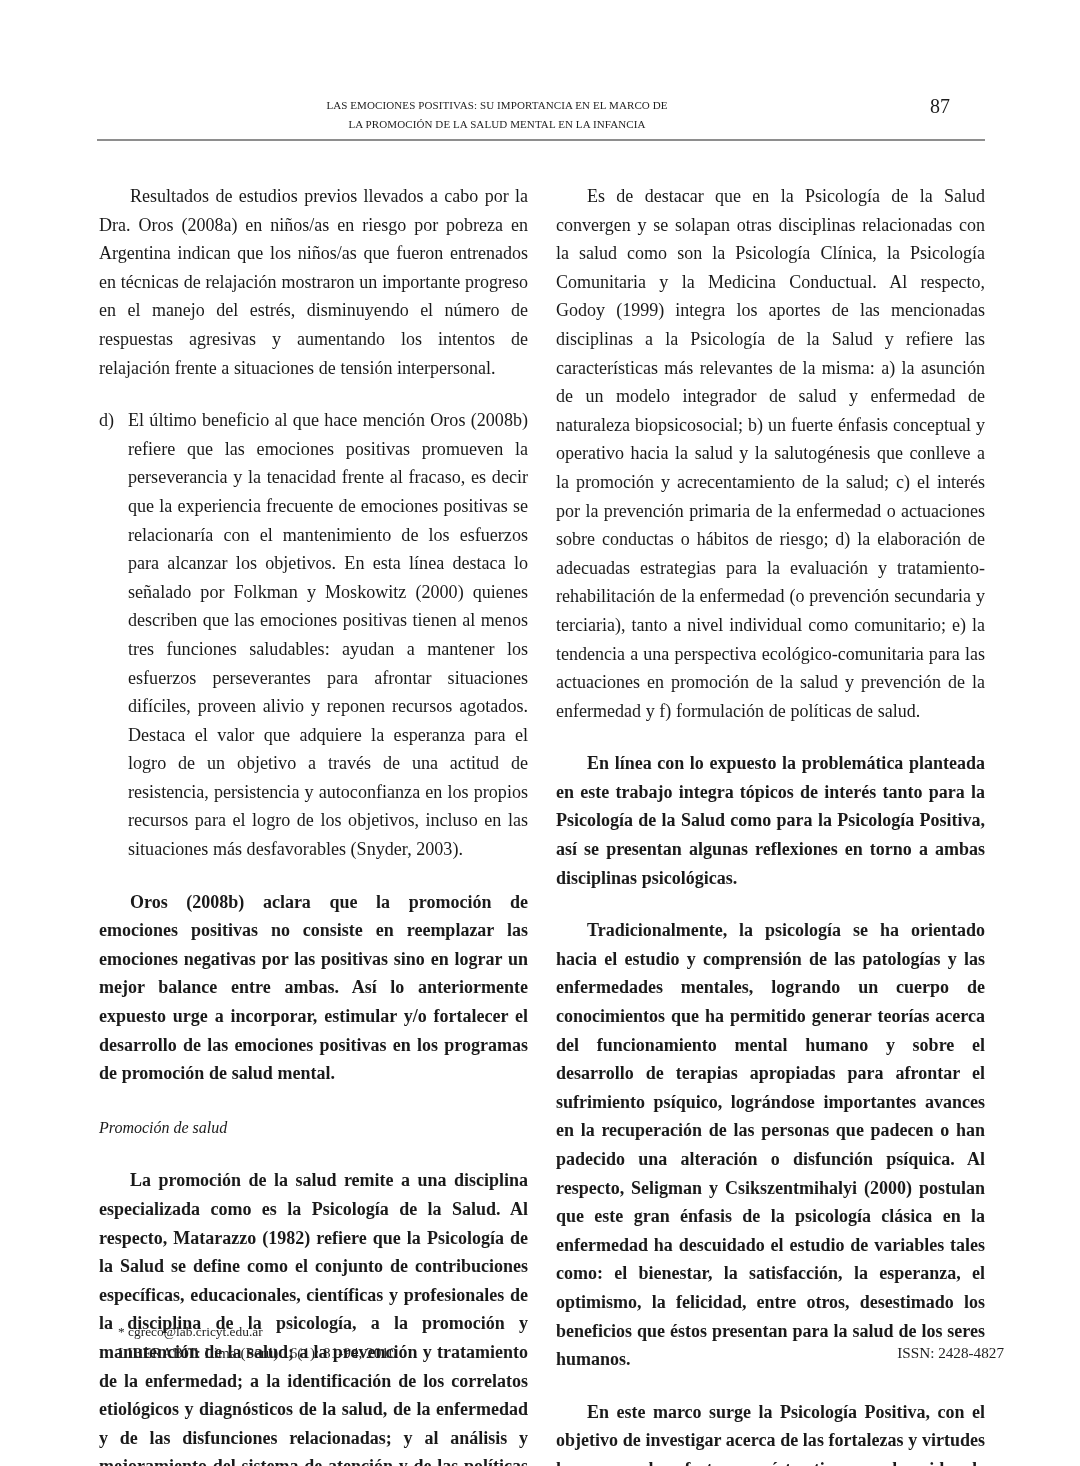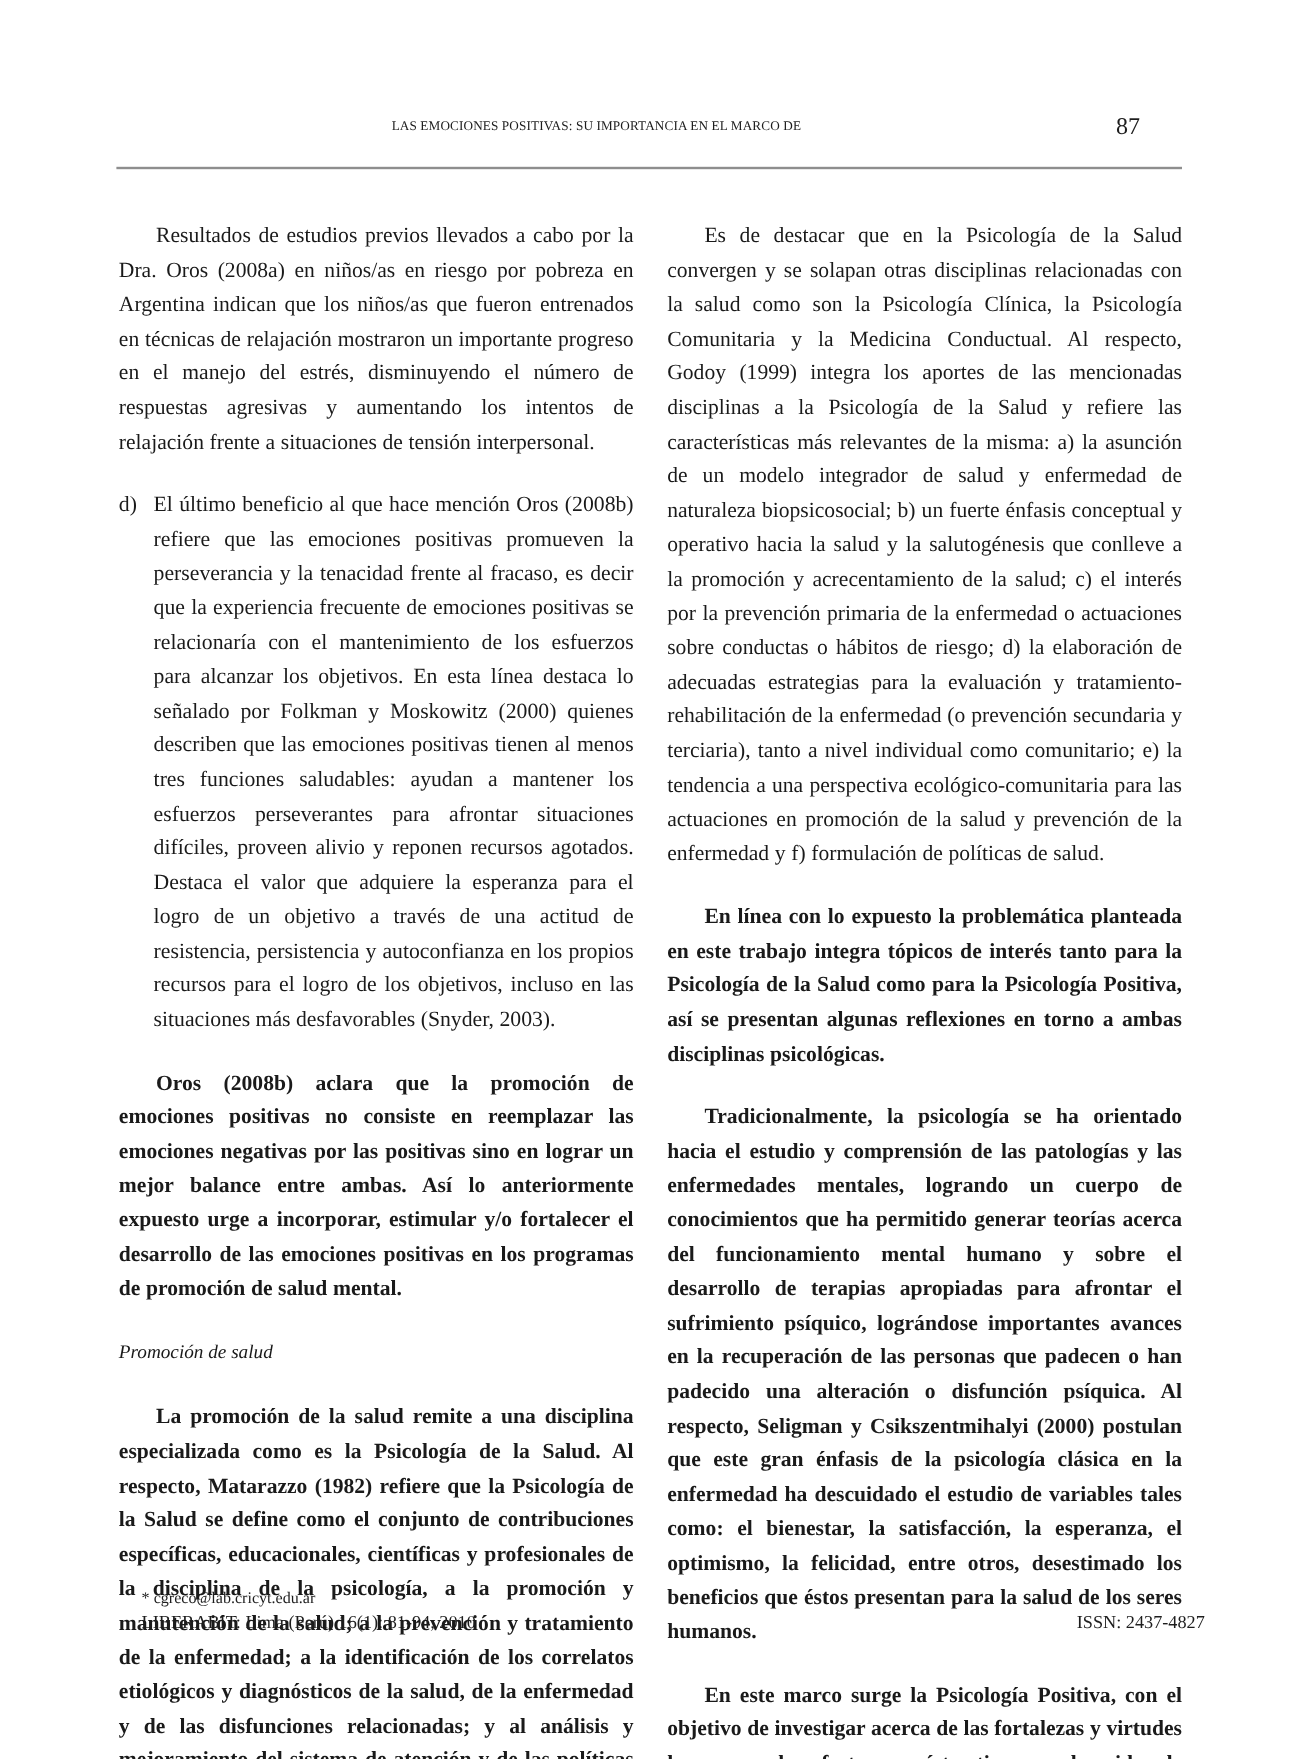--- a/index.html
+++ b/index.html
@@ -144,20 +144,21 @@
   #footer-issn { white-space: nowrap; }
 </style>
 </head>
 <body>
 
 <div id="page">
 
   <div id="header">
     <div id="header-title">
       <span class="hline">LAS EMOCIONES POSITIVAS: SU IMPORTANCIA EN EL MARCO DE</span>
+      <span class="hline">LA PROMOCIÓN DE LA SALUD MENTAL EN LA INFANCIA</span>
     </div>
     <div id="page-number">87</div>
   </div>
   <div id="header-rule"></div>
 
   <div id="columns">
 
     <div class="column" id="col-left">
 
       <p class="para">Resultados de estudios previos llevados a cabo por la Dra. Oros (2008a) en niños/as en riesgo por pobreza en Argentina indican que los niños/as que fueron entrenados en técnicas de relajación mostraron un importante progreso en el manejo del estrés, disminuyendo el número de respuestas agresivas y aumentando los intentos de relajación frente a situaciones de tensión interpersonal.</p>
@@ -186,17 +187,17 @@
     </div>
   </div>
 
   <div id="footer">
     <div id="footnote-email">
       <span class="star">*</span>
       <span>cgreco@lab.cricyt.edu.ar</span>
     </div>
     <div id="footer-row">
       <span id="footer-citation">LIBERABIT: Lima (Perú) 16(1): 81-94, 2010</span>
-      <span id="footer-issn">ISSN: 2437-4827</span>
+      <span id="footer-issn">ISSN: 2428-4827</span>
     </div>
   </div>
 
 </div>
 
 </body></html>

